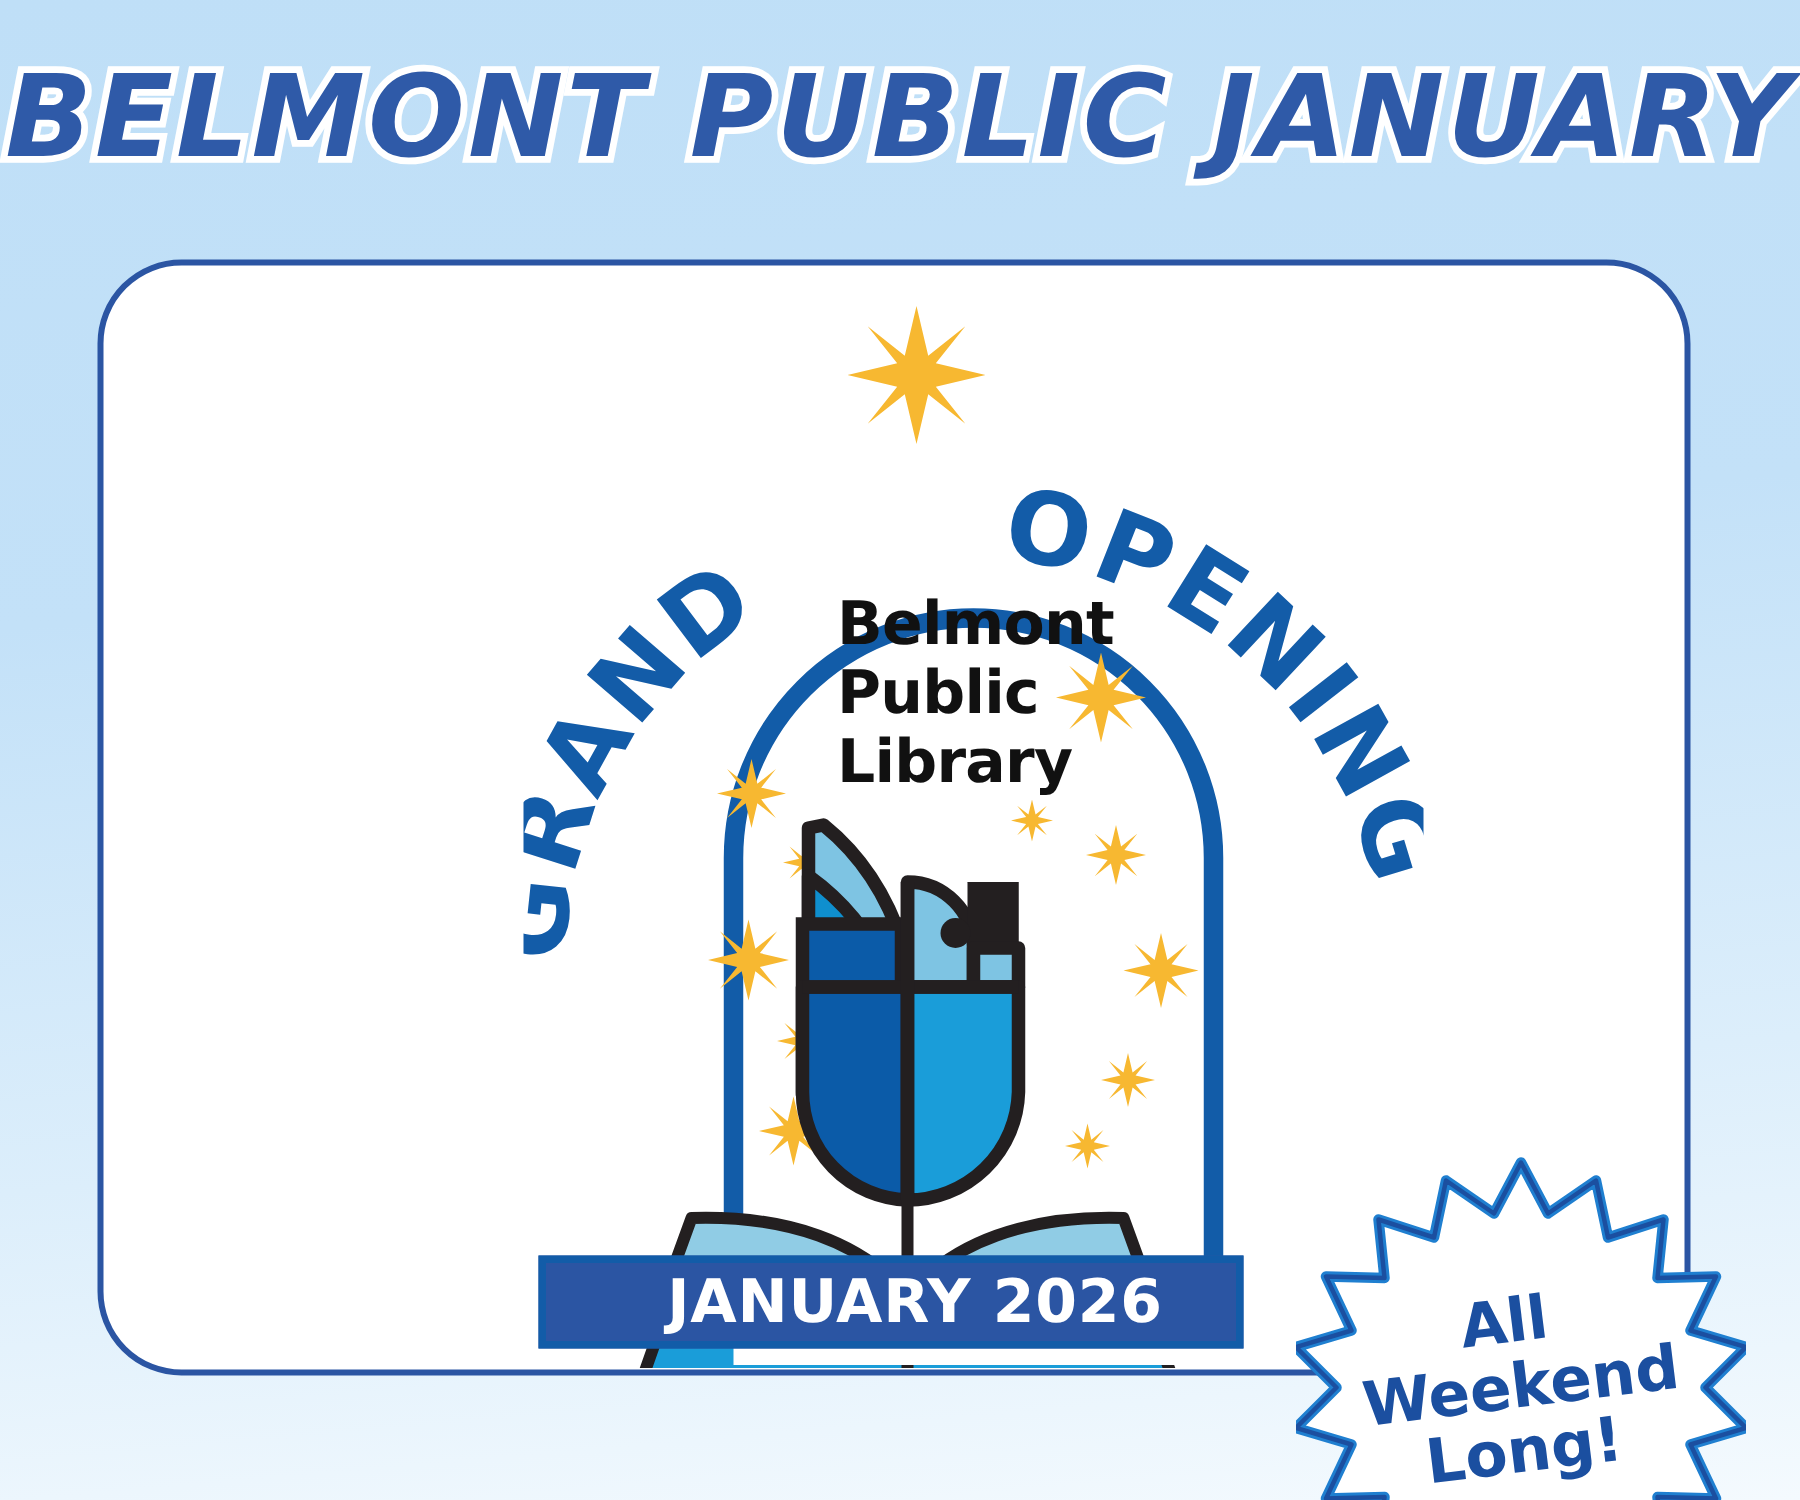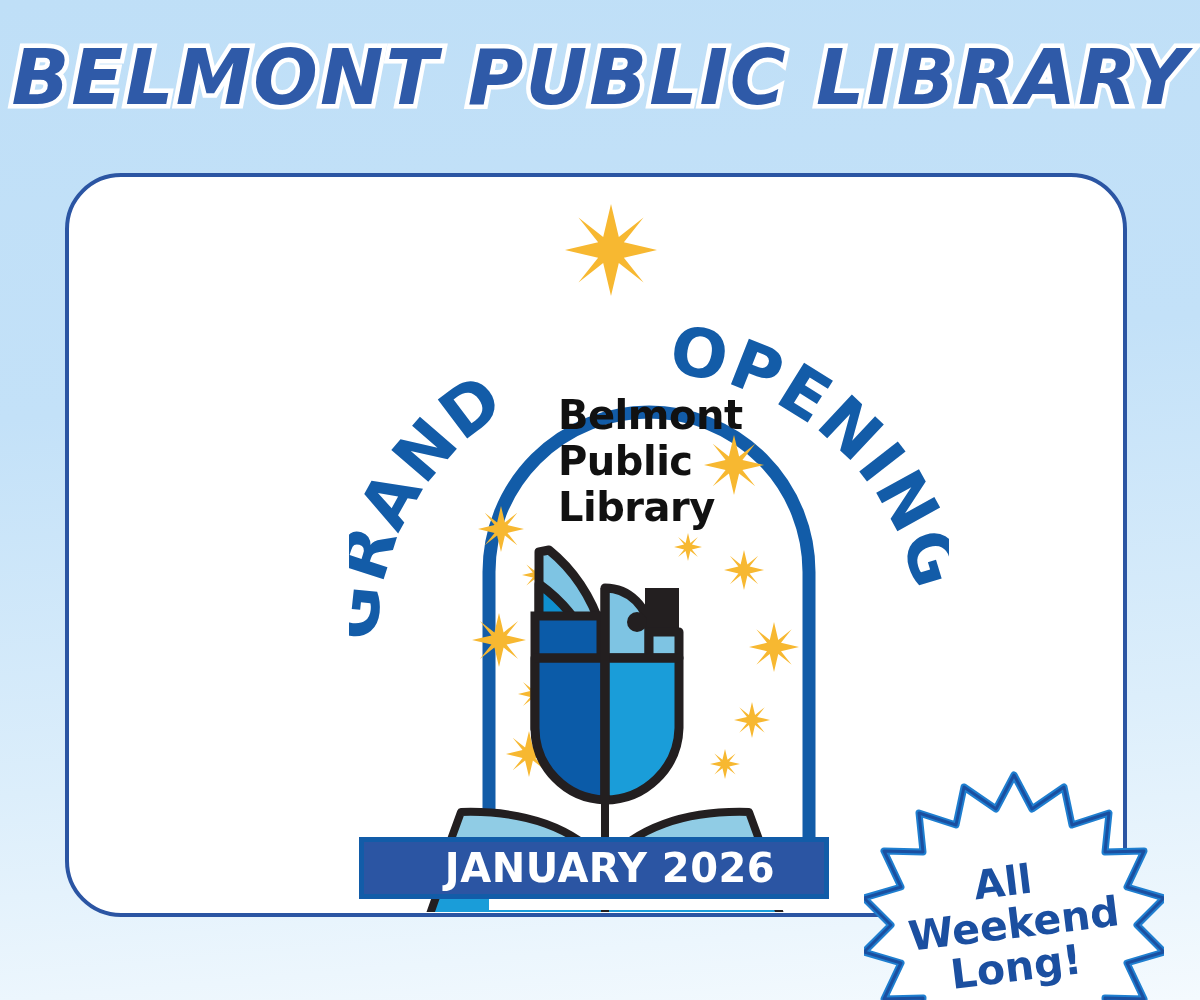--- a/index.html
+++ b/index.html
@@ -87,21 +87,21 @@
     text-align: center;
     white-space: nowrap;
   }
   .burst-line.l1 { font-size: 40px; margin-right: 12px; }
   .burst-line.l2 { font-size: 41px; }
   .burst-line.l3 { font-size: 41px; margin-right: 6px; }
 </style>
 </head>
 <body>
 
-<div class="poster-title">BELMONT PUBLIC LIBRARY</div>
+<div class="poster-title">BELMONT PUBLIC JANUARY</div>
 
 <div class="card">
 
   <div class="emblem">
     <svg class="emblem-svg" width="600" height="720" viewBox="0 0 600 720" xmlns="http://www.w3.org/2000/svg">
 
       <defs>
 
         <path id="arcGrand" d="M 28 450 A 272 272 0 0 1 255 182" fill="none"></path>
 

